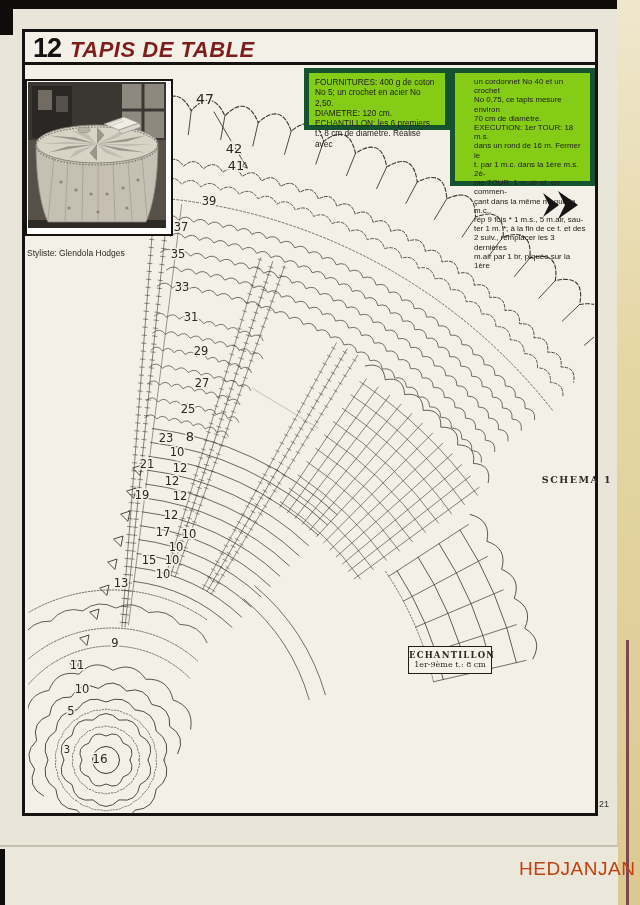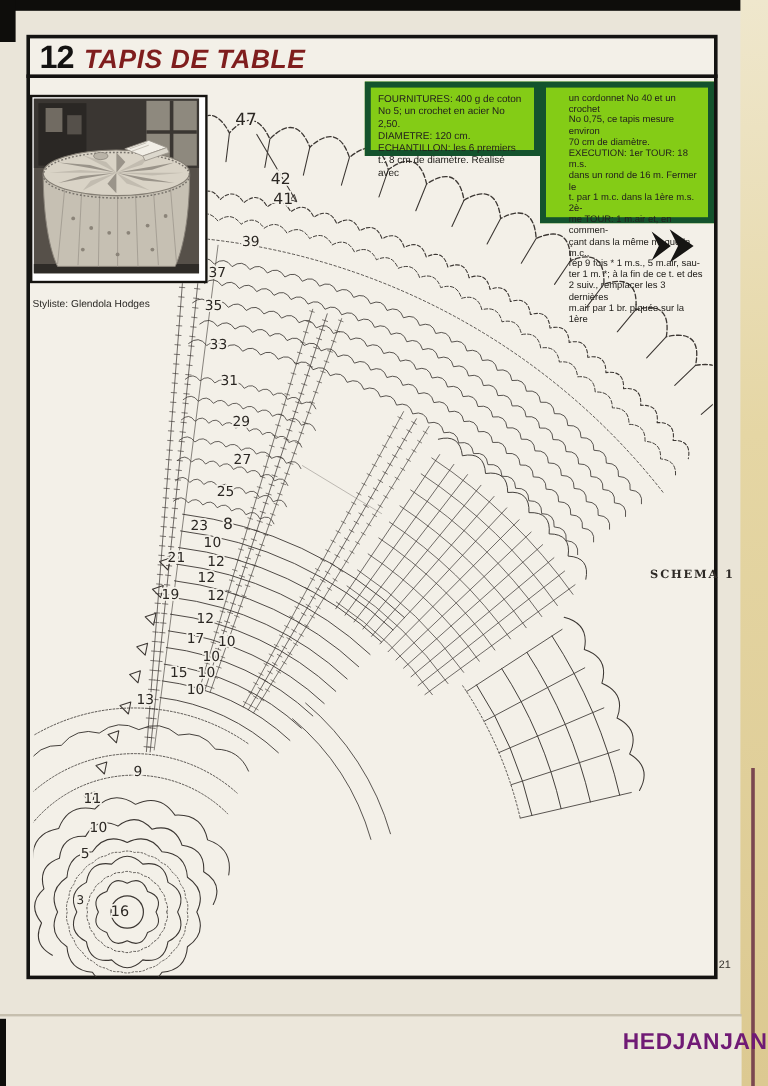--- a/index.html
+++ b/index.html
@@ -38,21 +38,21 @@
   
   #schema-title{left:488px;top:474px;width:82px;text-align:center;
     font-family:"DejaVu Serif",serif;font-weight:700;font-size:9.5px;
     letter-spacing:1.5px;color:#2e2a26;margin-left:48px;}
   #gauge-box{left:408px;top:646px;width:84px;height:28px;border:1.5px solid #201e1a;
     background:#f5f2ea;text-align:center;font-family:"DejaVu Serif",serif;
     color:#2b2824;box-sizing:border-box;padding-top:3px;}
   #gauge-line1{font-size:8.5px;letter-spacing:1.2px;font-weight:700;}
   #gauge-line2{font-size:8px;}
   #page-number{left:599px;top:799px;font-size:9px;color:#33302b;}
-  #brand{left:519px;top:858px;font-size:19px;font-weight:700;color:#701a75;
+  #brand{left:519px;top:858px;font-size:19px;font-weight:400;color:#c2410c;
     letter-spacing:0.5px;}
   #schema-svg{left:0;top:0;width:640px;height:905px;}
   svg{display:block;}
 </style>
 </head>
 <body>
 
 <div id="scan">
 
   <div class="abs" id="top-strip"></div>
@@ -619,16 +619,20 @@
 ter 1 m. *; à la fin de ce t. et des
 2 suiv., remplacer les 3 dernières
 m.air par 1 br. piquée sur la 1ère</div>
 
   <svg class="abs" id="cont-arrows" viewBox="0 0 40 30">
     <polygon points="2,2 18,14 2,26 8,14" fill="#161513"></polygon>
     <polygon points="17,0 37,14 17,28 24,14" fill="#161513"></polygon>
   </svg>
 
   <div class="abs" id="schema-title">SCHEMA 1</div>
+  <div class="abs" id="gauge-box">
+    <div id="gauge-line1">ECHANTILLON</div>
+    <div id="gauge-line2">1er-9ème t.: 8 cm</div>
+  </div>
 
   <div class="abs" id="page-number">21</div>
   <div class="abs" id="brand">HEDJANJAN</div>
 </div>
 
 </body></html>

